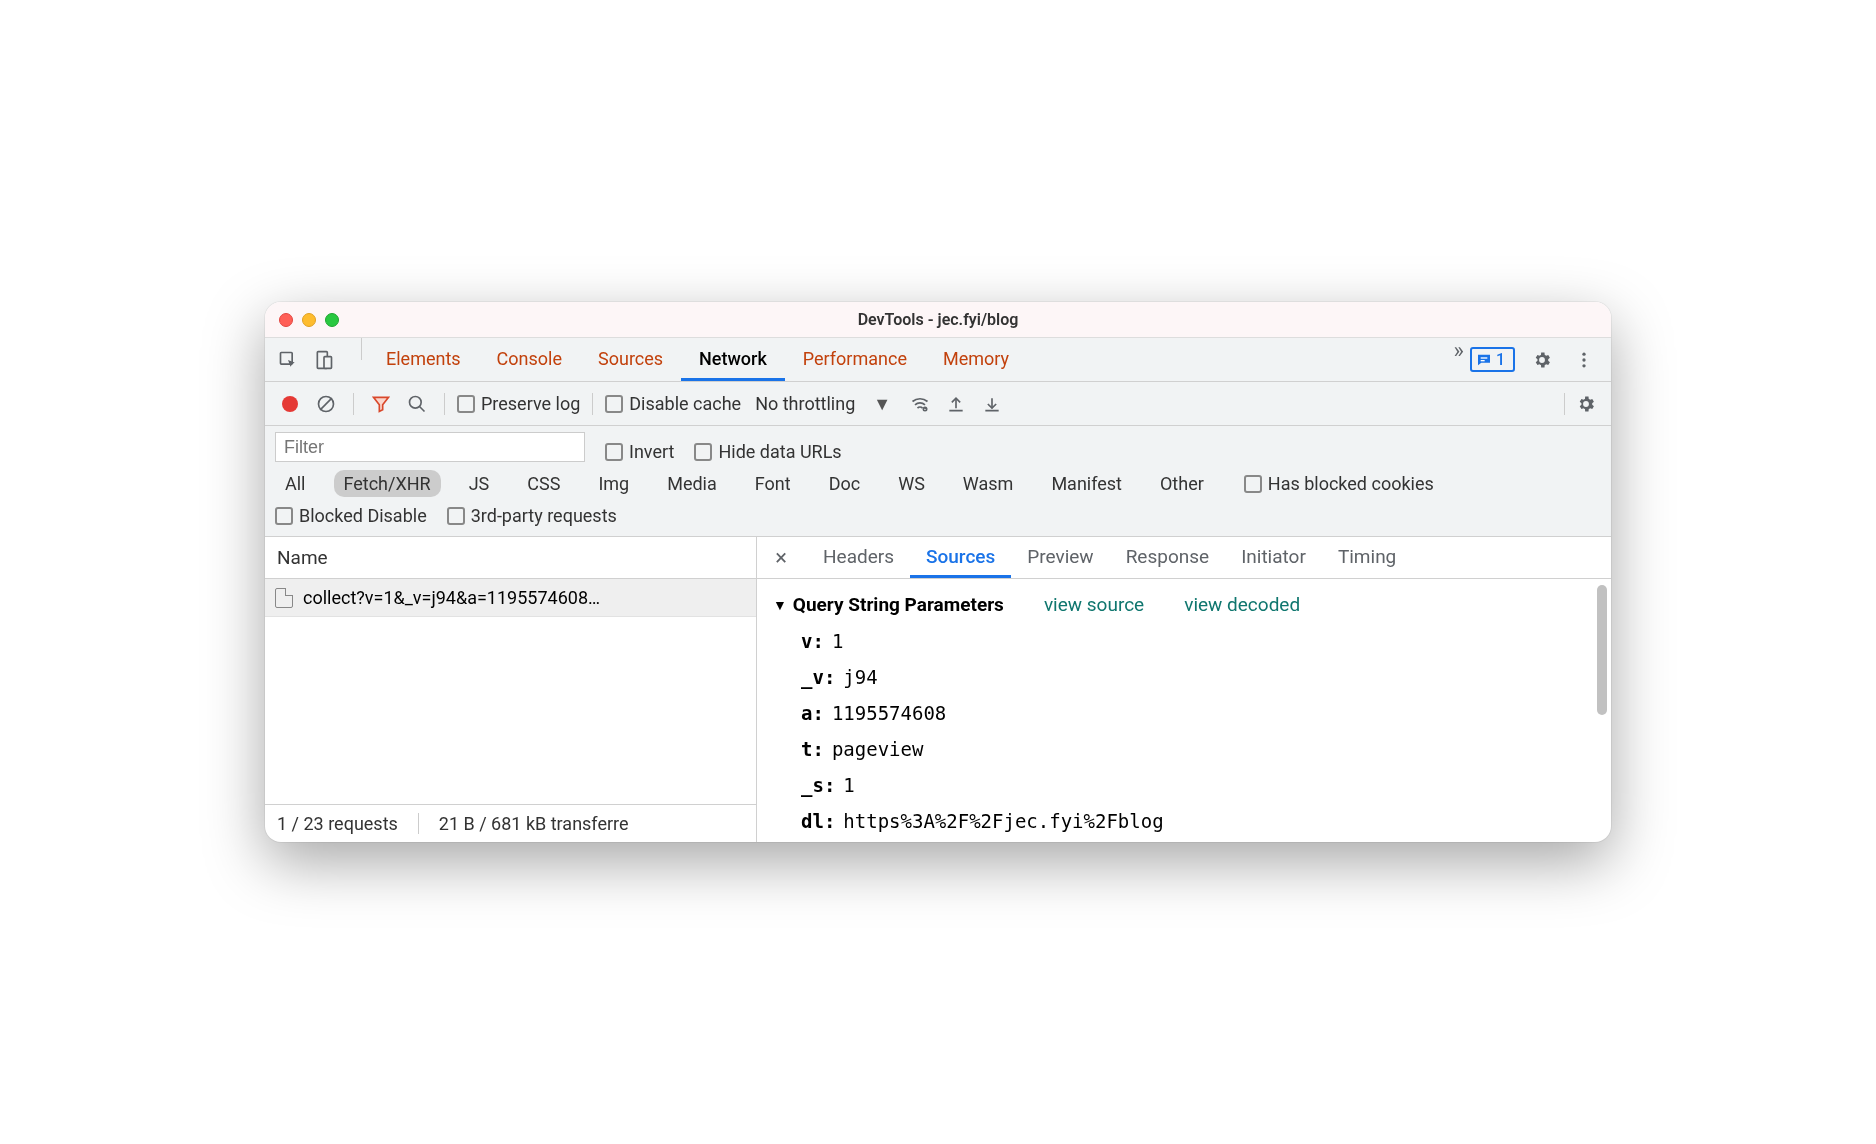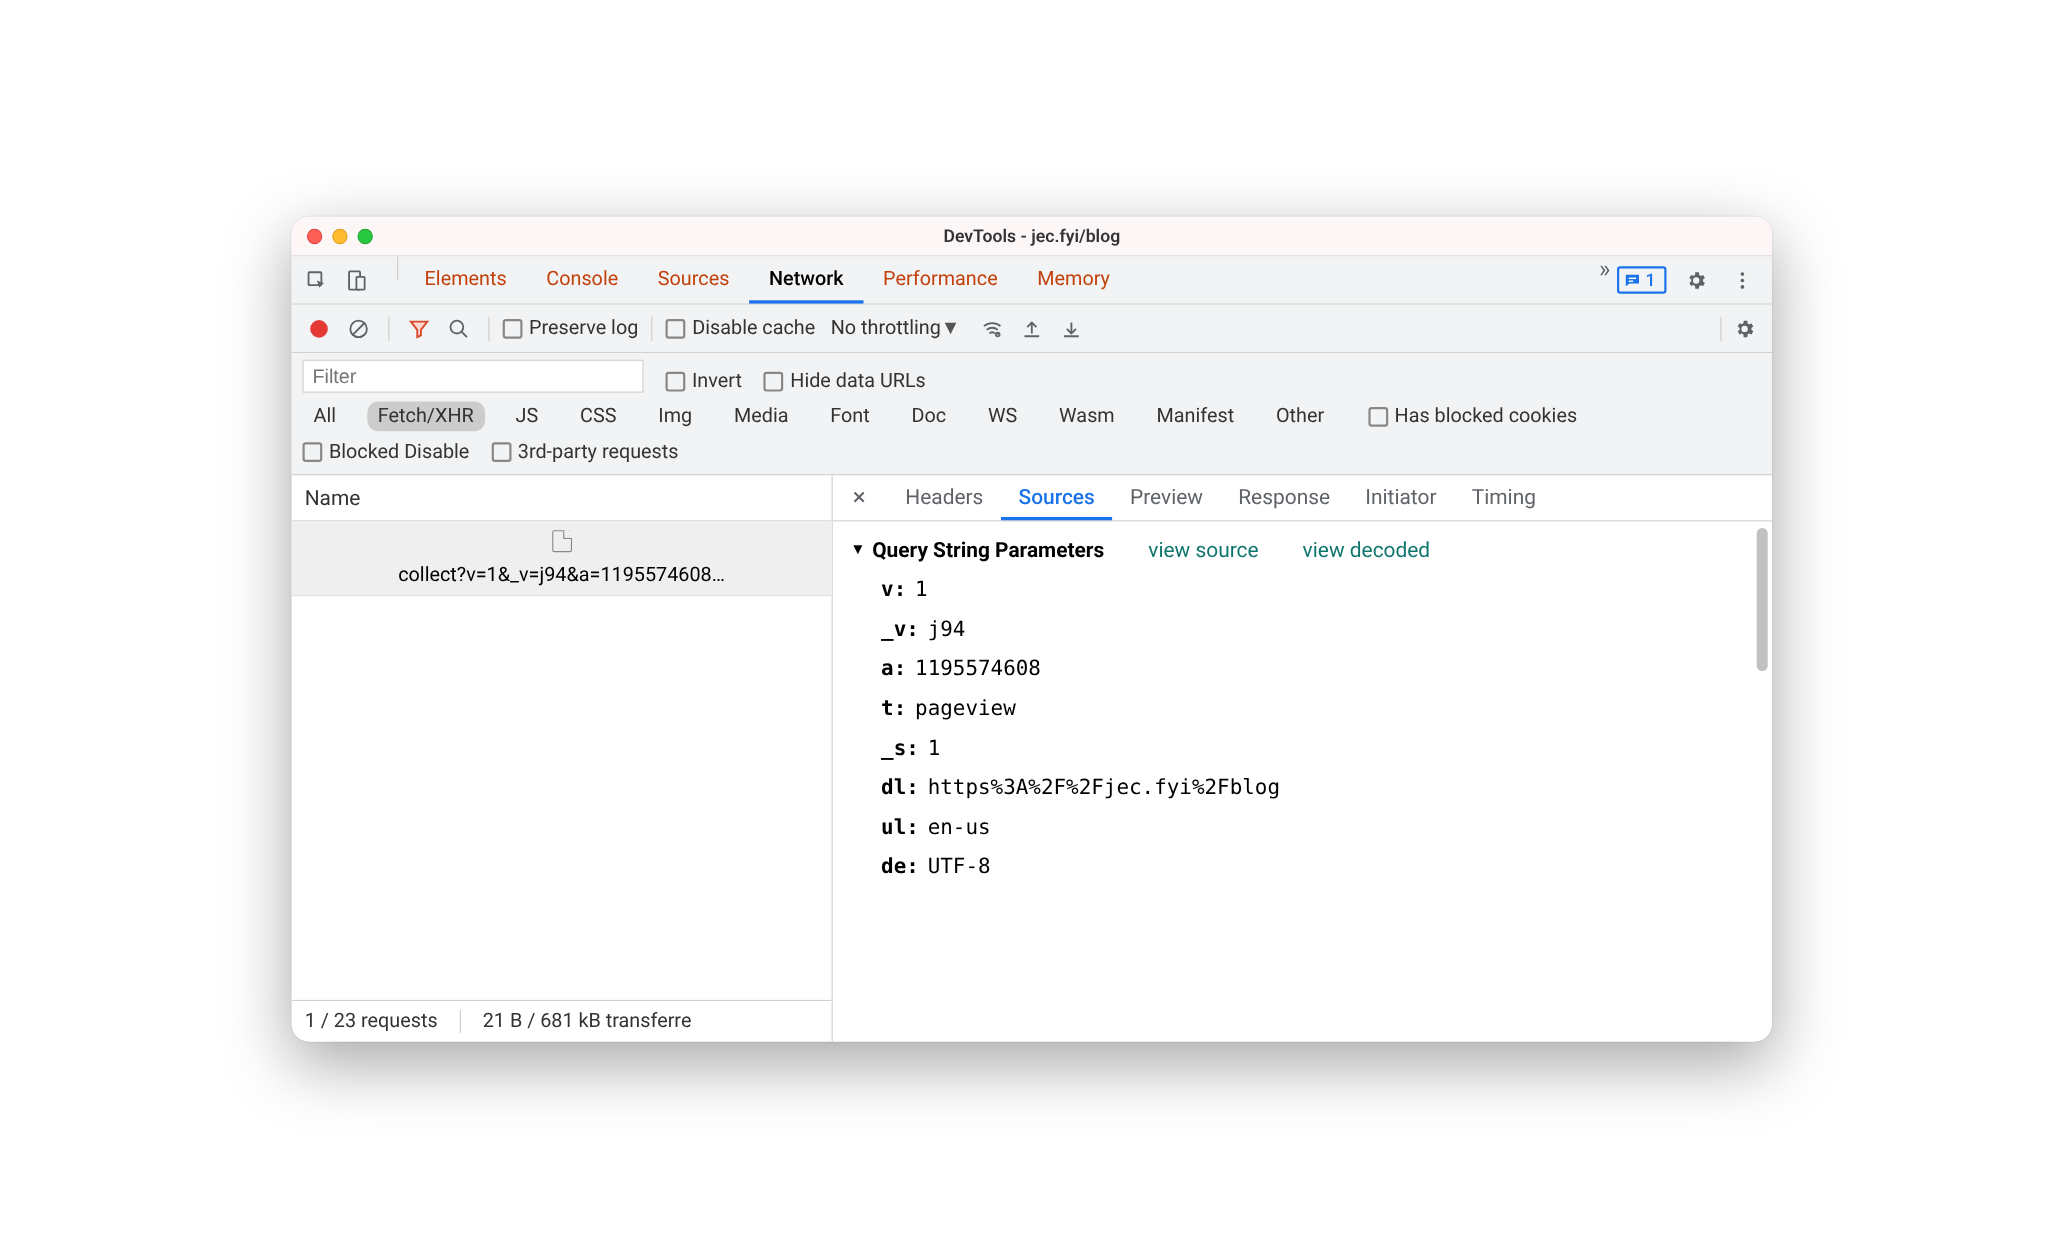--- a/index.html
+++ b/index.html
@@ -7,21 +7,21 @@
   font-family: -apple-system, BlinkMacSystemFont, "Segoe UI", Roboto, sans-serif;
   background: #fff;
   display: flex;
   justify-content: center;
   align-items: center;
   min-height: 1144px;
   width: 1876px;
 }
 .window {
   width: 1346px;
-  height: 750px;
+  height: 540px;
   border-radius: 16px;
   overflow: hidden;
   box-shadow: 0 20px 60px rgba(0,0,0,0.35), 0 0 0 1px rgba(0,0,0,0.05);
   background: #fff;
   display: flex;
   flex-direction: column;
 }
 .titlebar {
   height: 36px;
   background: #fdf6f7;
@@ -92,21 +92,21 @@
   gap: 6px;
   font-size: 18px;
   color: #333;
 }
 .rec-dot { width:16px; height:16px; border-radius:50%; background:#e53935; }
 .divider { width:1px; height:22px; background:#ccc; margin:0 6px;}
 .checkbox {
   width:18px; height:18px; border:2px solid #888; border-radius:3px; display:inline-block; vertical-align:middle; margin-right:6px;
 }
 .toolbar-label { display:inline-flex; align-items:center; }
-.throttling { display:inline-flex; align-items:center; color:#333; padding:0 8px; }
+.throttling { display:inline-flex; align-items:center; gap:18px; color:#333; padding:0 8px; }
 .throttling .caret { color:#555; }
 .funnel { color:#d9482b; }
 .toolbar .icon-btn { color:#5f6368; }
 .toolbar-right { margin-left:auto; display:flex; align-items:center; }
 
 .filterbar {
   background: #f1f3f4;
   border-bottom: 1px solid #d0d0d0;
   padding: 6px 10px 10px 10px;
   font-size: 18px;
@@ -152,21 +152,20 @@
   padding: 8px 10px;
   display:flex;
   align-items:center;
   gap:10px;
   font-size: 18px;
   background:#efefef;
   border-bottom:1px solid #e2e2e2;
   white-space:nowrap;
   overflow:hidden;
   text-overflow:ellipsis;
-  flex-direction:column;
 }
 .file-icon {
   width:18px; height:20px; border:1.5px solid #888; border-radius:2px 2px 2px 2px; position:relative; flex:none;
 }
 .file-icon::after{content:"";position:absolute;top:-1px;right:-1px;width:7px;height:7px;border-left:1.5px solid #888;border-bottom:1.5px solid #888;background:#efefef;}
 .status-strip {
   border-top:1px solid #d0d0d0;
   padding: 8px 12px;
   font-size: 18px;
   color:#333;

